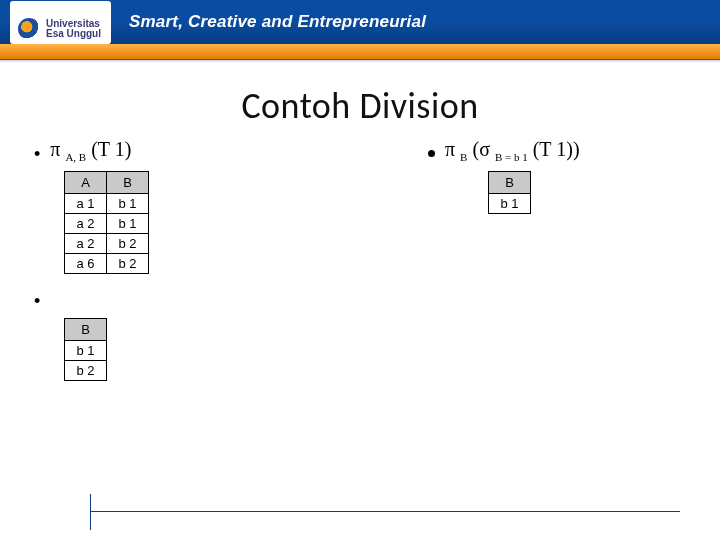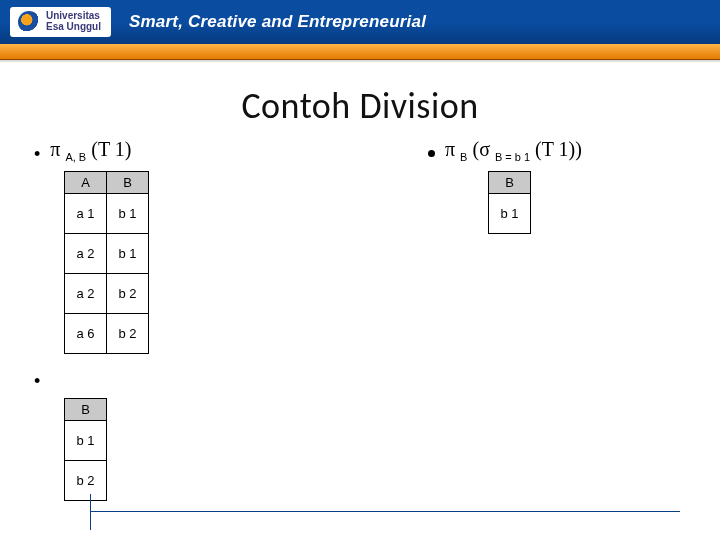--- a/index.html
+++ b/index.html
@@ -1,37 +1,37 @@
 <!DOCTYPE html>
 <html><head>
 <meta charset="utf-8">
 <style>
   * { box-sizing: border-box; margin: 0; padding: 0; }
   html, body { width: 720px; height: 540px; font-family: Arial, sans-serif; background: #fff; overflow: hidden; }
   .header { position: relative; height: 44px; background: linear-gradient(#0a4ca0 0%, #0a4ca0 50%, #063b80 100%); display: flex; align-items: center; }
-  .logo-box { background: #fff; height: 30px; margin-left: 10px; padding: 4px 10px 4px 8px; border-radius: 3px; display: flex; align-items: flex-start; gap: 6px; }
+  .logo-box { background: #fff; height: 43px; margin-left: 10px; padding: 4px 10px 4px 8px; border-radius: 3px; display: flex; align-items: flex-end; gap: 6px; }
   .logo-mark { width: 22px; height: 22px; border-radius: 50%; background: radial-gradient(circle at 40% 40%, #f6a21b 0 30%, #1a4fa0 31% 60%, #fff 61%); }
   .logo-text { font-size: 10px; font-weight: bold; color: #3a3a7a; line-height: 1.05; }
   .tagline { color: #fff; font-size: 17px; font-weight: bold; font-style: italic; margin-left: 18px; letter-spacing: .2px; }
   .orange-bar { height: 16px; background: linear-gradient(#ffb347, #e47b00); border-bottom: 1px solid #b85f00; position: relative; }
   .orange-bar::after { content:""; position:absolute; left:0; right:0; bottom:-4px; height:4px; background: linear-gradient(rgba(0,0,0,.25), rgba(0,0,0,0)); }
   .slide { position: relative; padding: 18px 30px 16px 30px; height: calc(540px - 60px); }
   .title { font-family: "Calibri", Arial, sans-serif; font-size: 36px; color:#111; text-align:center; margin: 6px auto 8px auto; letter-spacing:.5px; }
   .col-left { position:absolute; left:34px; top:78px; width:300px; }
   .col-right { position:absolute; left:428px; top:78px; width:300px; }
   .bullet-row { display:flex; align-items:flex-end; gap:10px; margin-bottom:6px; }
   .dot { font-size:18px; line-height:1; }
   .round-dot { width:7px; height:7px; border-radius:50%; background:#000; margin-bottom:6px; }
   .expr { font-family: "Times New Roman", serif; font-size:20px; }
   .expr .sym { font-family: "Symbol","Times New Roman",serif; }
-  .expr sub { font-size:11px; font-family: Liberation Sans, sans-serif; vertical-align: sub; }
+  .expr sub { font-size:11px; font-family: Liberation Serif, serif; vertical-align: sub; }
   table.rel { border-collapse: collapse; margin: 8px 0 12px 30px; background:#fff; }
   table.rel th, table.rel td { border:1px solid #000; font-family: Arial, sans-serif; font-size:13px; text-align:center; padding:0; }
   table.rel th { background:#c9c9c9; width:42px; height:22px; font-weight:normal; }
-  table.rel td { width:42px; height:40px; }
+  table.rel td { width:42px; height:20px; }
   .section2 { margin-top: 18px; }
   .footer-line { position:absolute; left:90px; right:40px; bottom:28px; border-top:1.5px solid #0b3e86; }
   .footer-vert { position:absolute; left:90px; bottom:10px; width:0; height:36px; border-left:1.5px solid #0b3e86; }
 </style>
 </head>
 <body>
 
 <div class="header">
   <div class="logo-box">
     <span class="logo-mark"></span>

